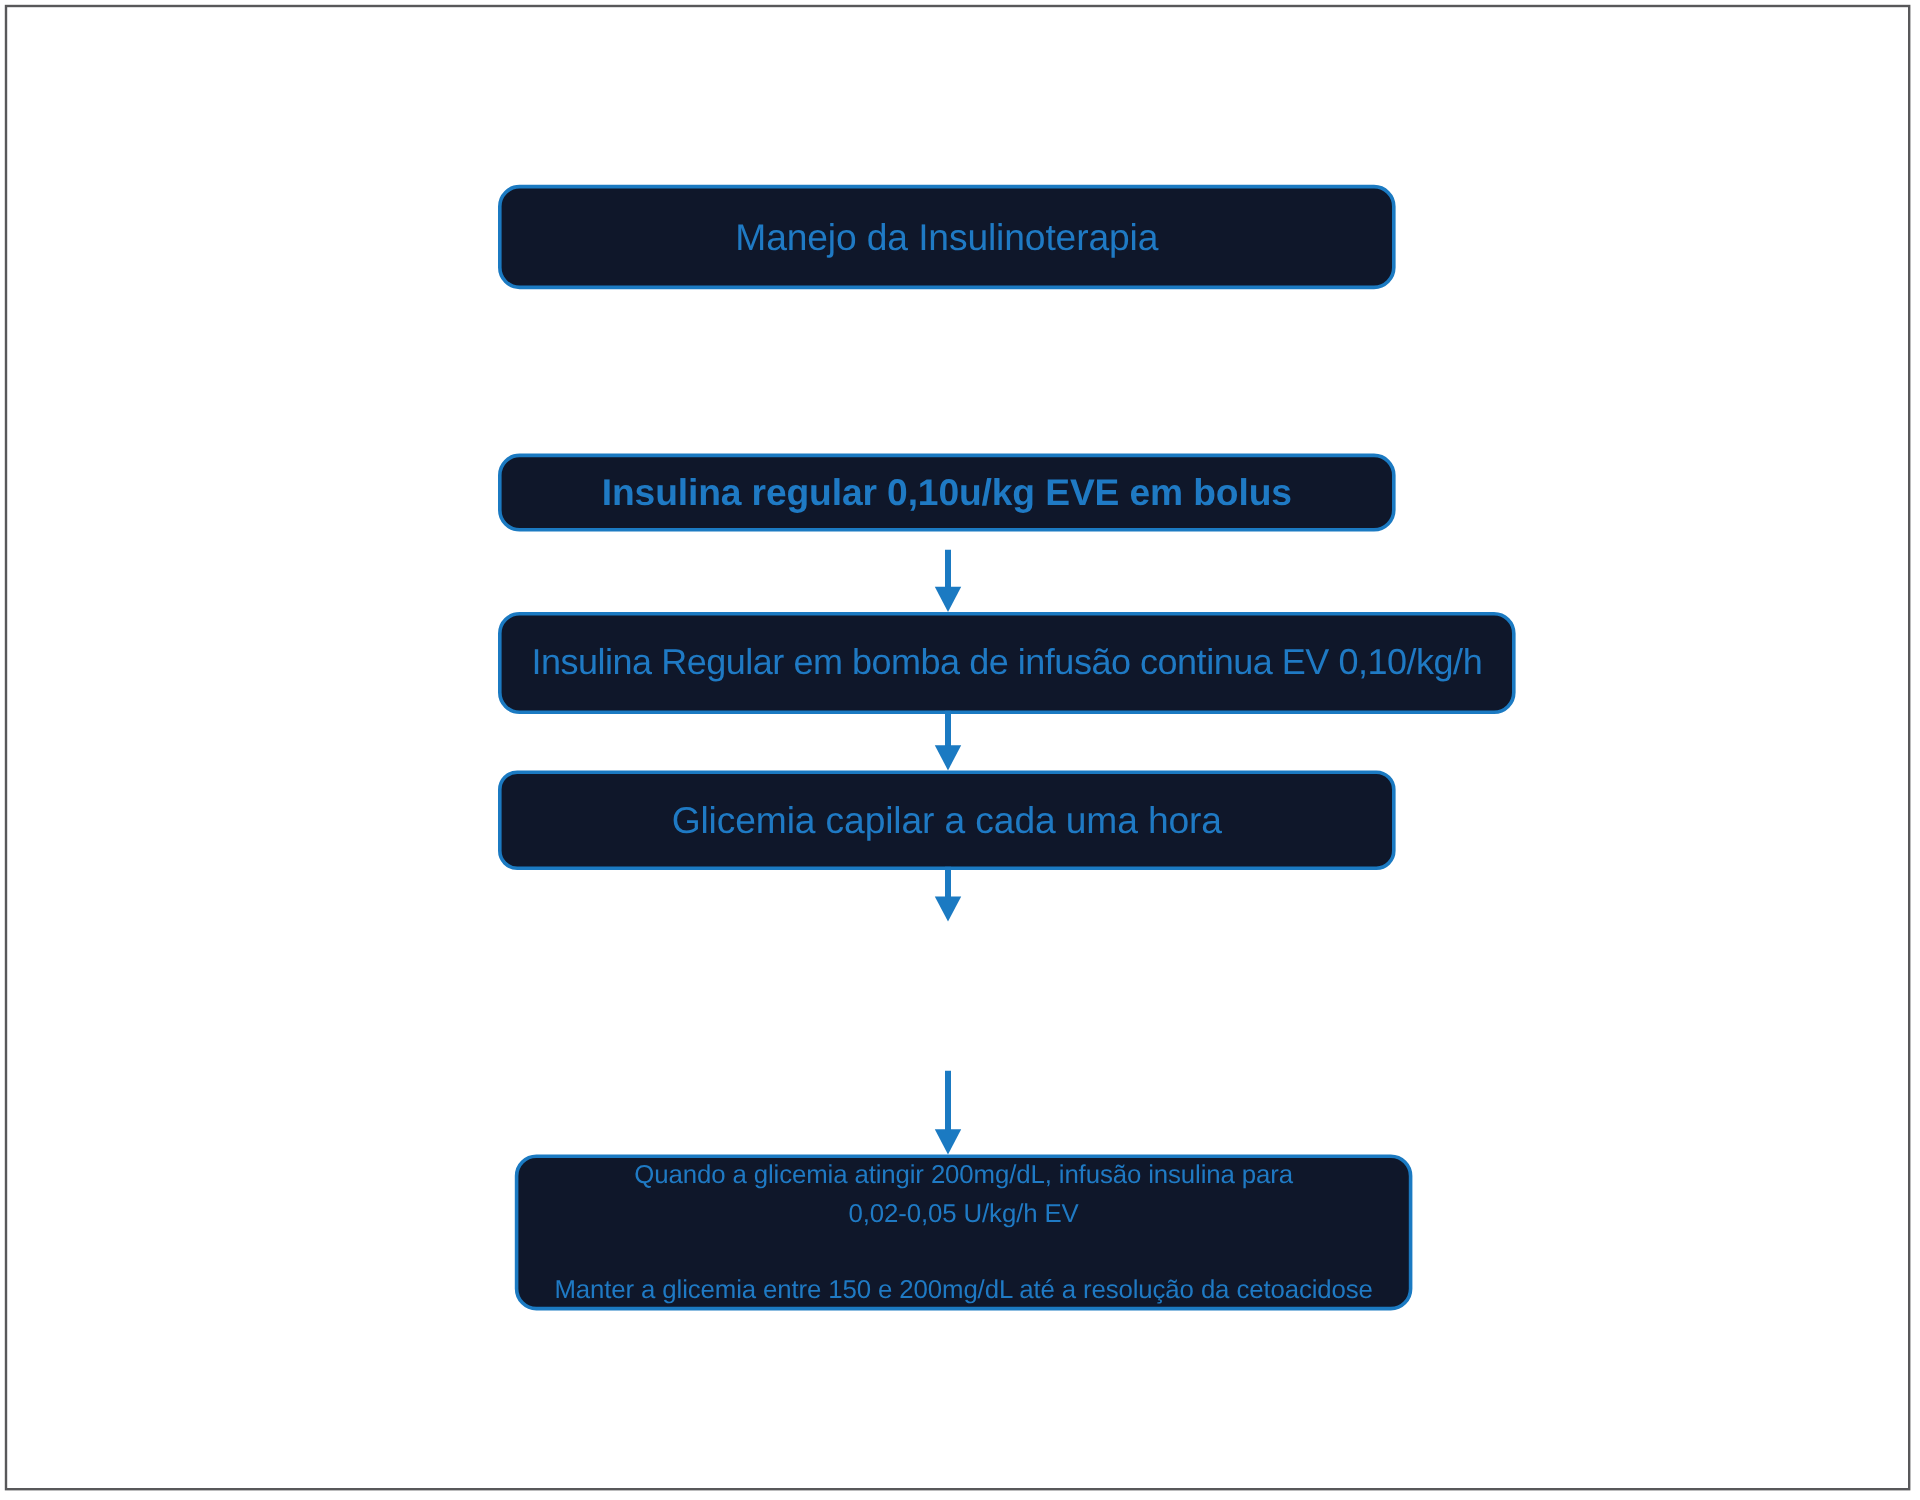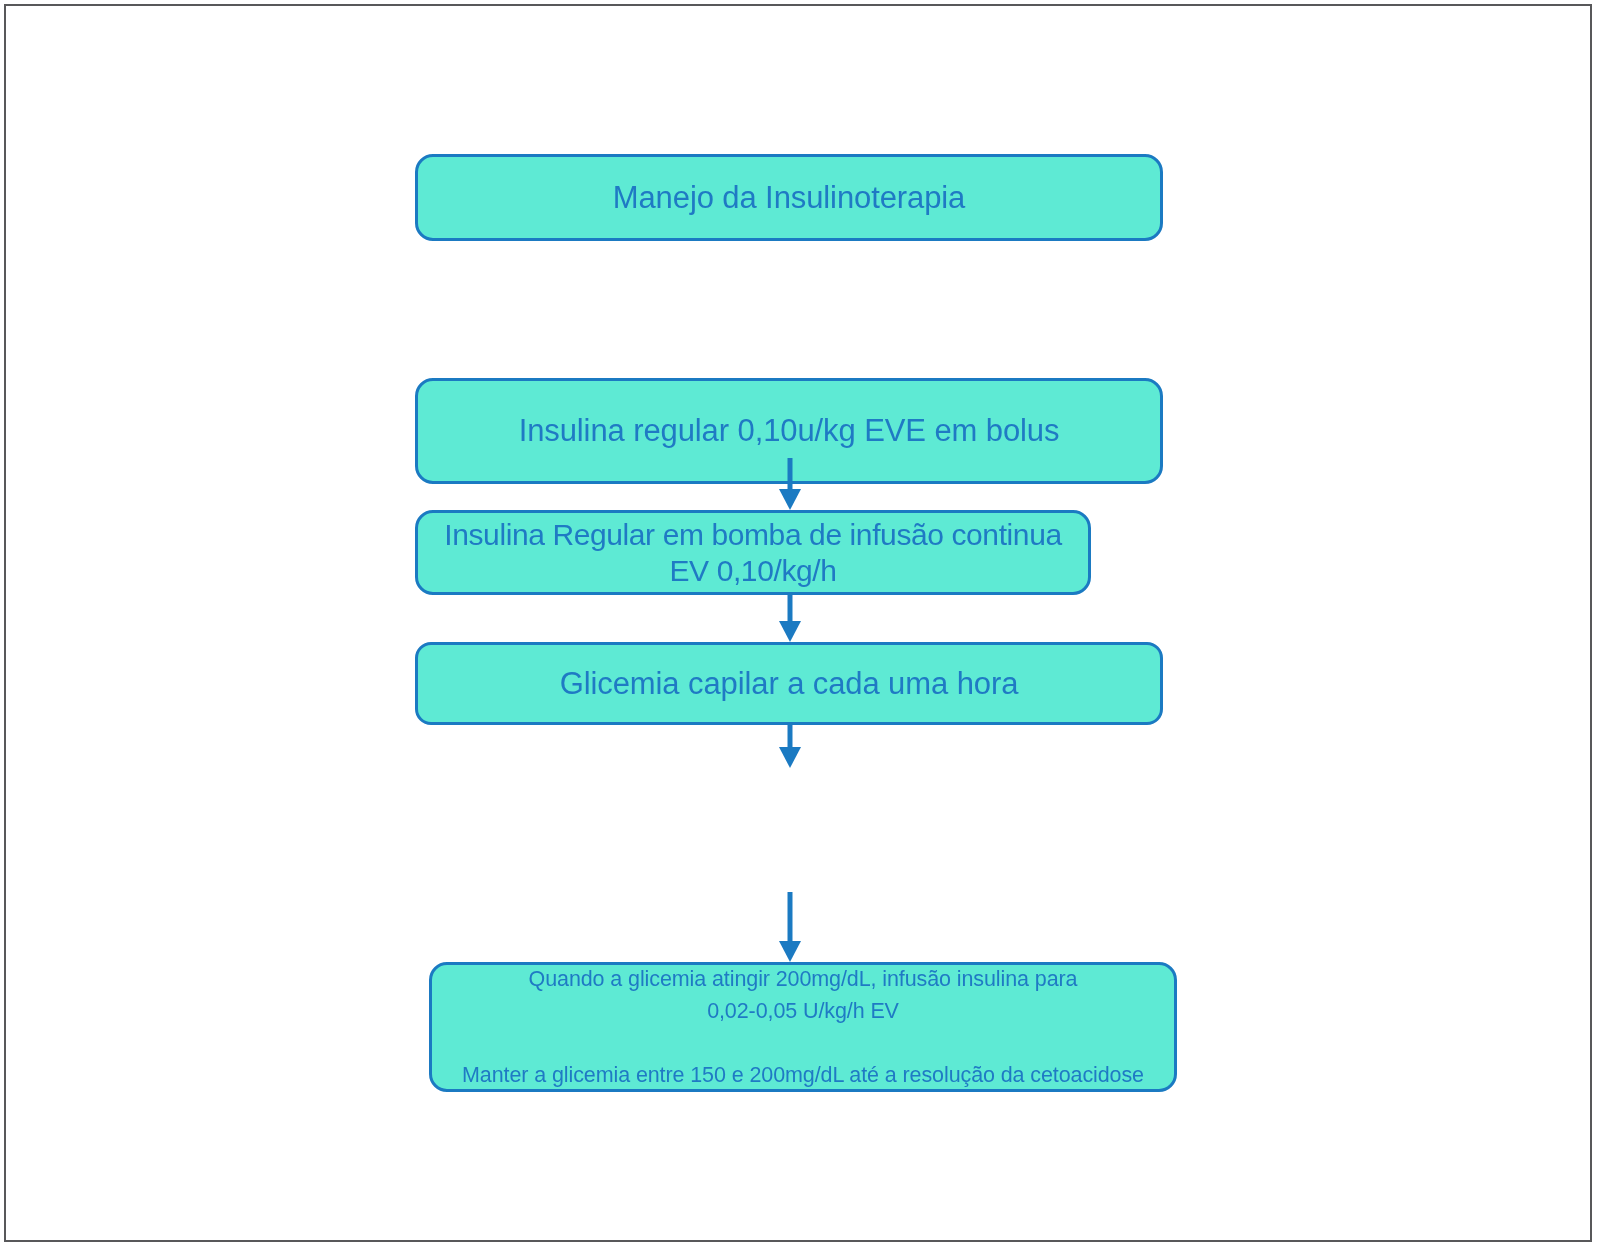--- a/index.html
+++ b/index.html
@@ -34,21 +34,21 @@
     width: 1588px;
     height: 1238px;
   }
 
   
   .node {
     position: absolute;
     box-sizing: border-box;
     border: 3px solid #1B7AC2;
     border-radius: 18px;
-    background: #5eead4;
+    background: #0f172a;
     display: flex;
     align-items: center;
     justify-content: center;
     text-align: center;
     color: #1F7AC4;
     padding: 0 14px;
   }
   .node .txt {
     width: 100%;
     white-space: pre-line;
@@ -73,22 +73,22 @@
   }
   .node.sm2 .txt {
     font-size: 21.5px;
     line-height: 1.5;
     letter-spacing: -0.1px;
   }
 
   
   #node-0 { left: 409px; top: 148px;  width: 748px; height: 87px; }
   #node-1 { left: 409px; top: 261px;  width: 748px; height: 84px; }
-  #node-2 { left: 409px; top: 372px;  width: 748px; height: 106px; }
-  #node-3 { left: 409px; top: 504px;  width: 676px; height: 85px; }
+  #node-2 { left: 409px; top: 372px;  width: 748px; height: 65px; font-weight: bold; }
+  #node-3 { left: 409px; top: 504px;  width: 848px; height: 85px; }
   #node-4 { left: 409px; top: 636px;  width: 748px; height: 83px; border-radius: 16px; }
   #node-5 { left: 409px; top: 762px;  width: 748px; height: 126px; }
   #node-6 { left: 423px; top: 956px;  width: 748px; height: 130px; }
 
   sup.plus {
     font-size: 0.62em;
     vertical-align: 0.45em;
     line-height: 0;
   }
 

